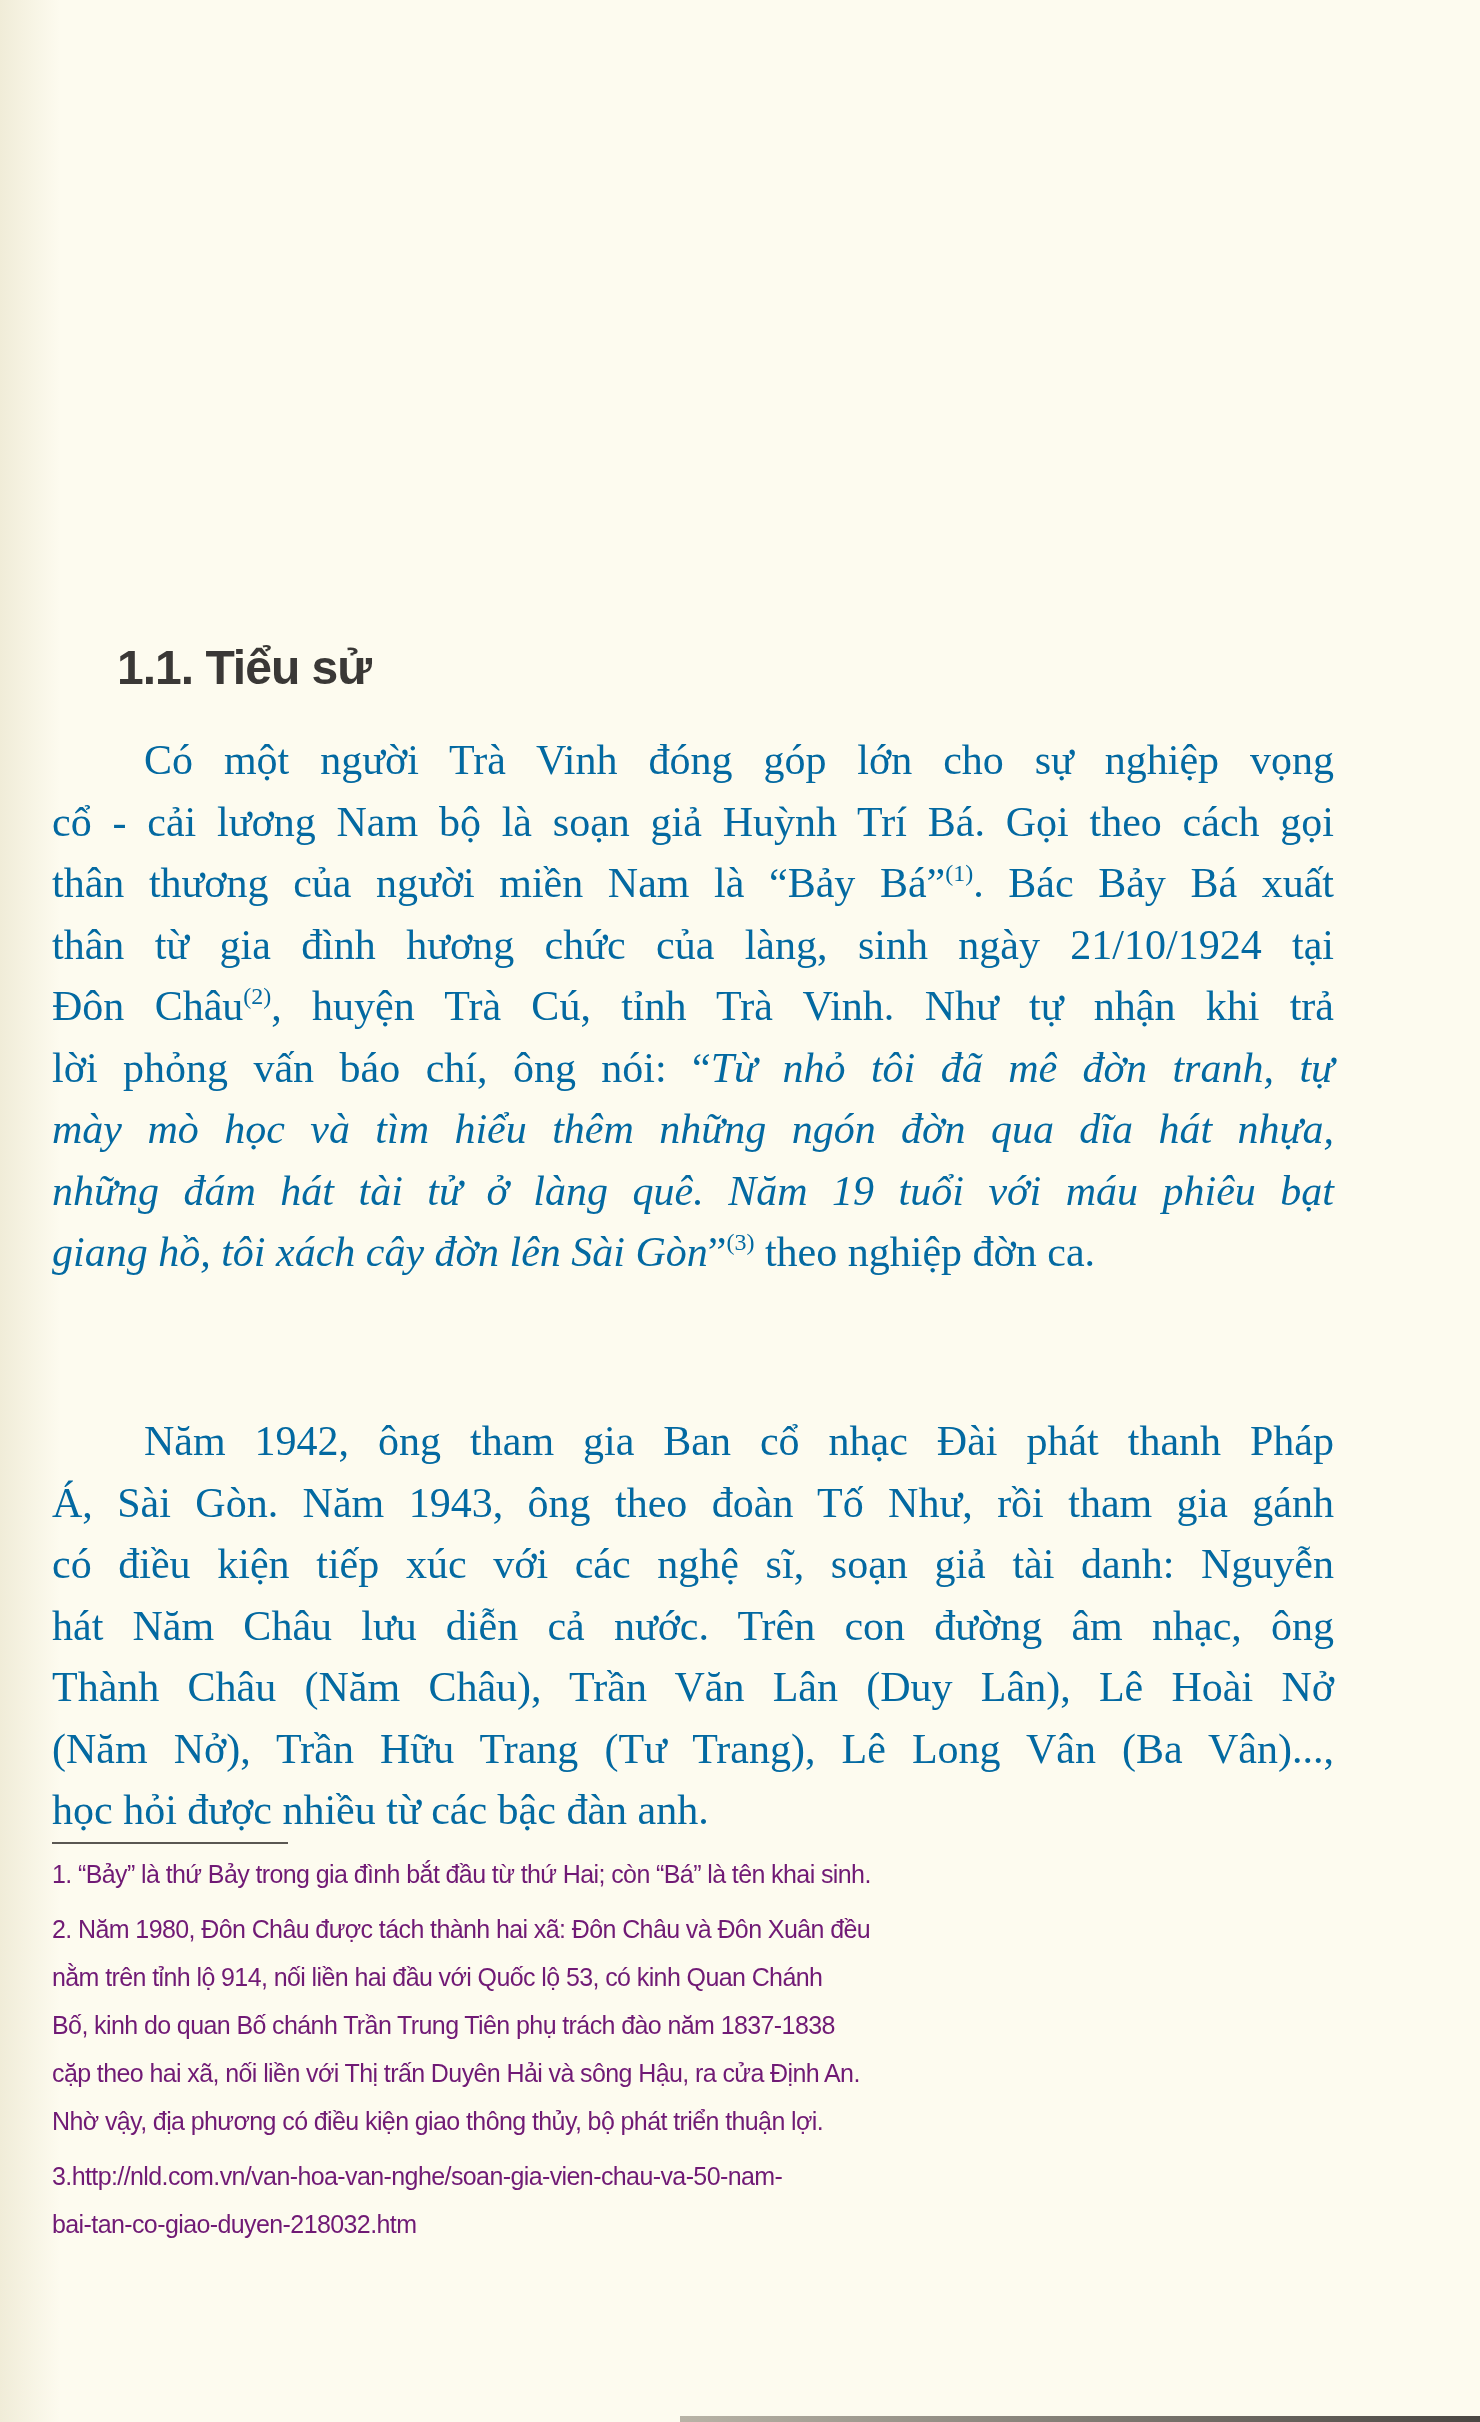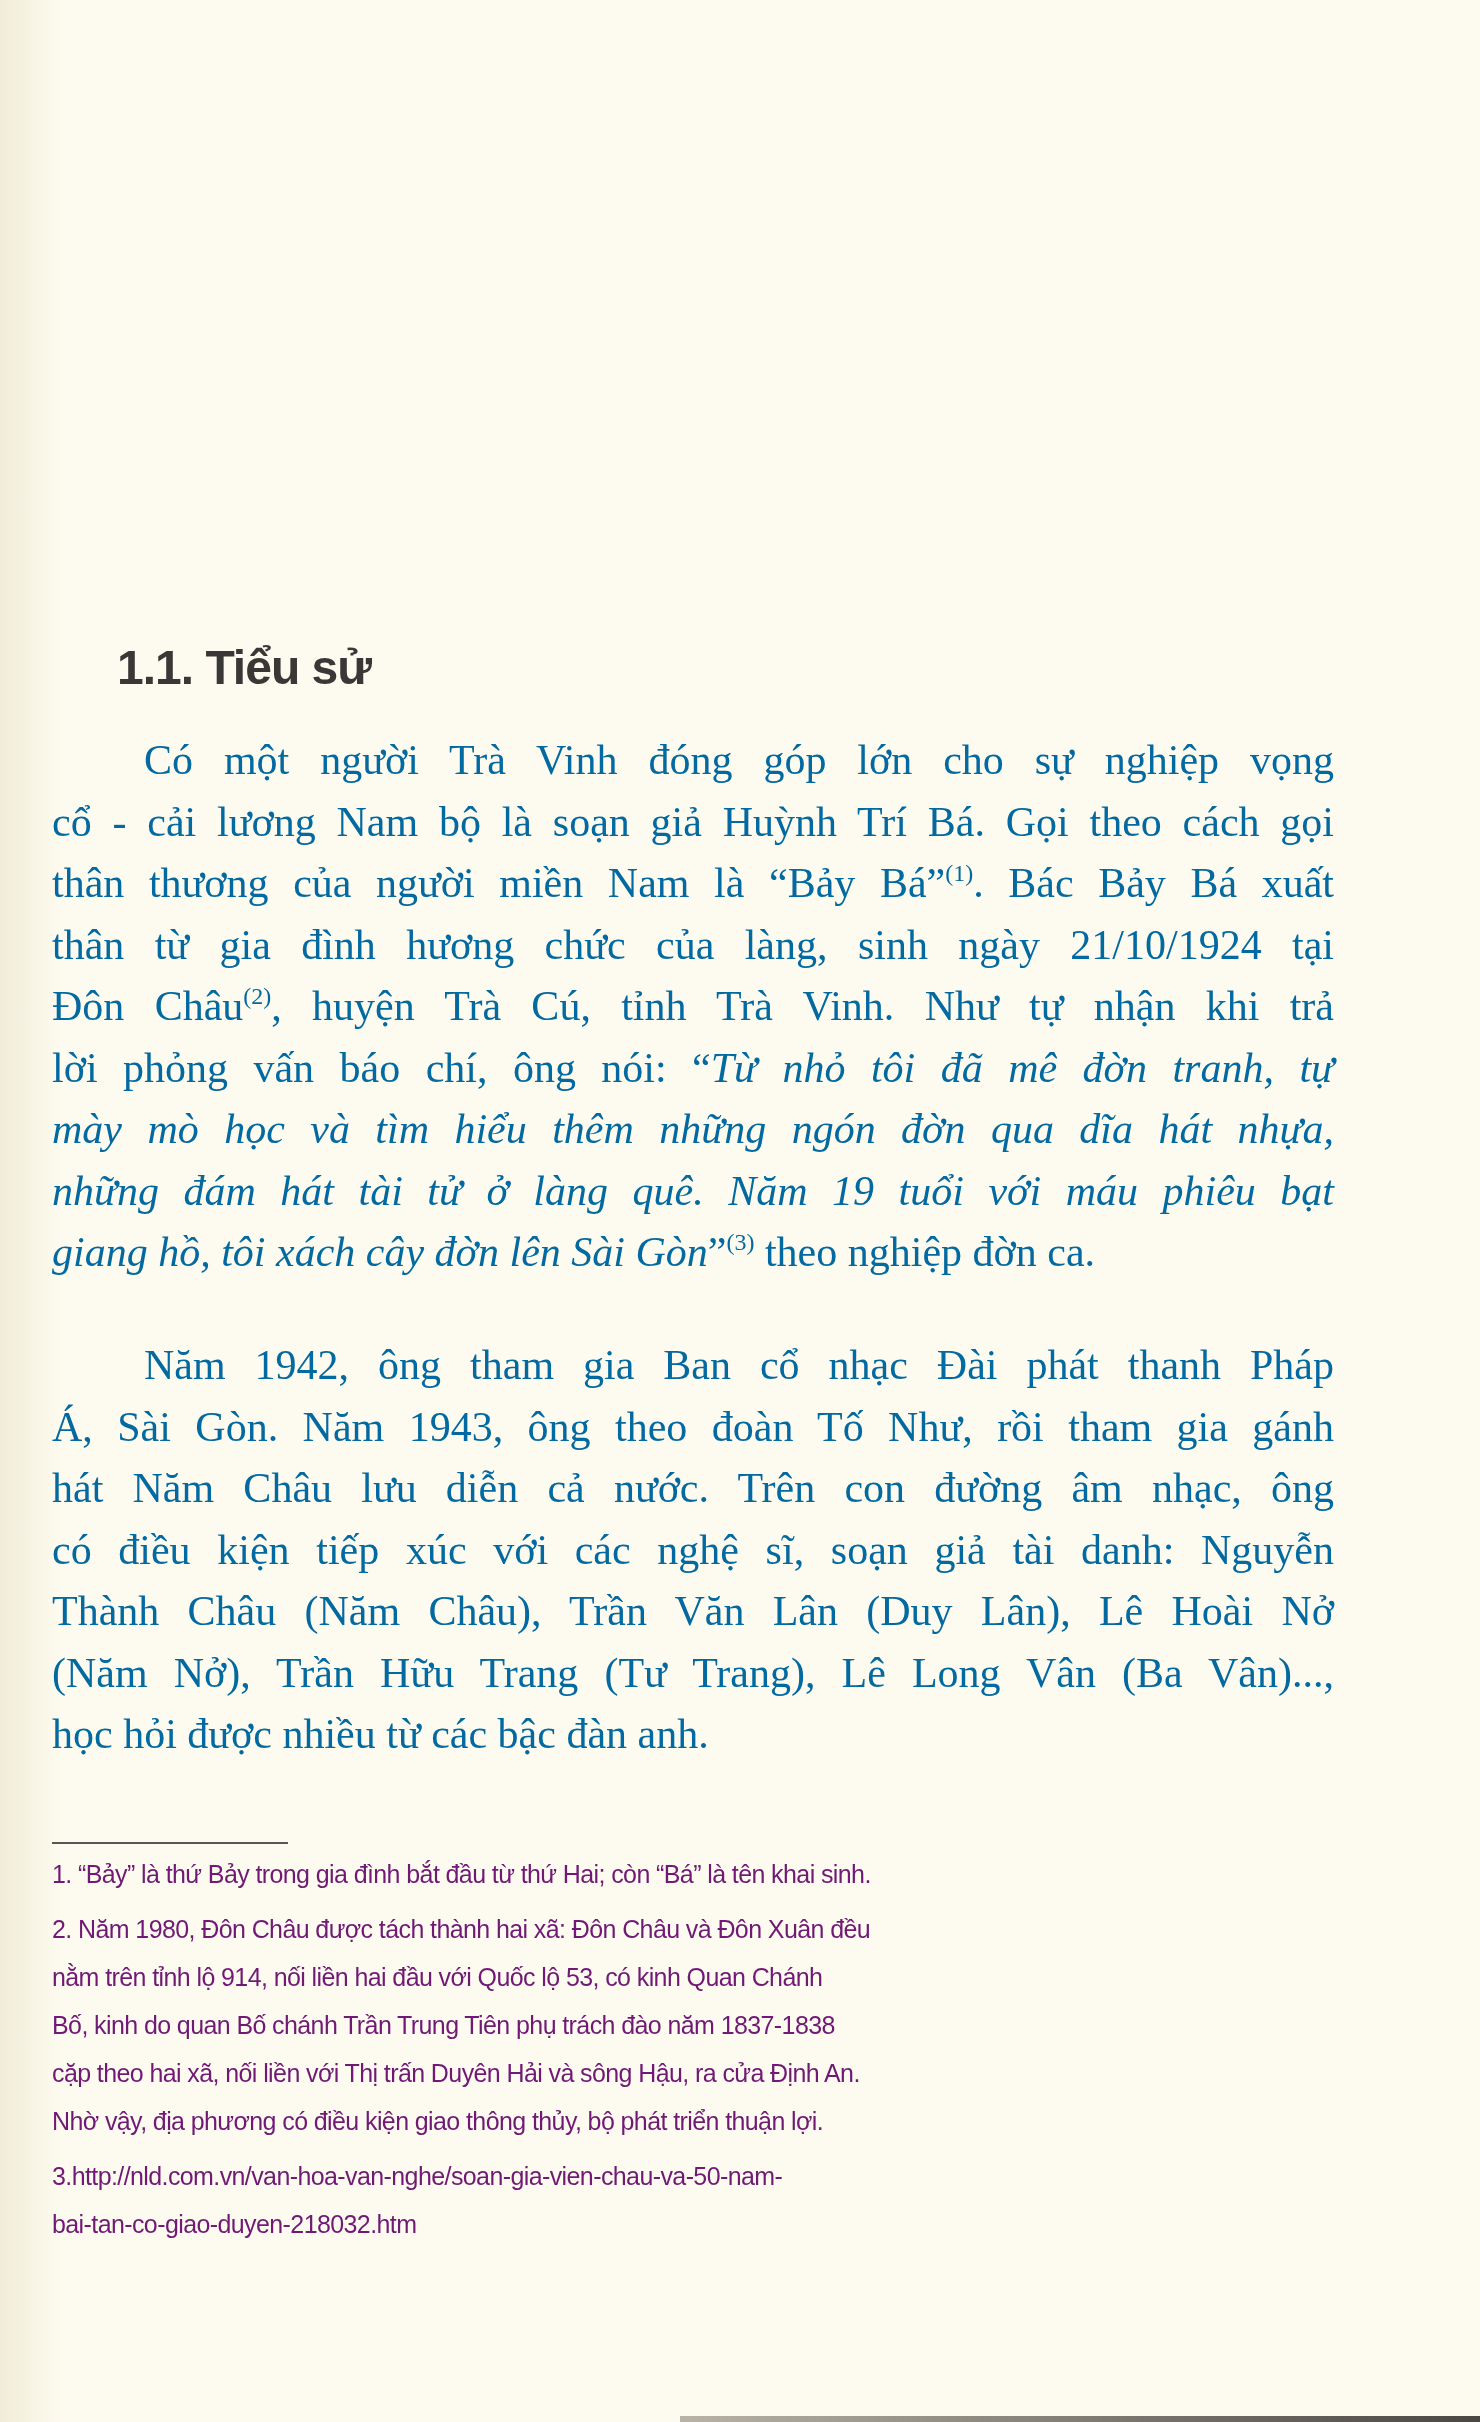--- a/index.html
+++ b/index.html
@@ -53,21 +53,21 @@
     text-align: justify;
     text-align-last: justify;
   }
   .line.last {
     text-align-last: left;
   }
   .line.indent {
     padding-left: 92px;
   }
   .para1 { top: 730px; }
-  .para2 { top: 1335px; }
+  .para2 { top: 1411px; }
   sup.fnref {
     font-size: 24px;
     vertical-align: 16px;
     line-height: 0;
   }
   em {
     font-style: italic;
   }
   .footnote-rule {
     position: absolute;
@@ -110,22 +110,22 @@
     <span class="line"><span>thân từ gia đình hương chức của làng, sinh ngày 21/10/1924 tại</span></span>
     <span class="line"><span>Đôn Châu</span><sup class="fnref">(2)</sup><span>, huyện Trà Cú, tỉnh Trà Vinh. Như tự nhận khi trả</span></span>
     <span class="line"><span>lời phỏng vấn báo chí, ông nói: “</span><em>Từ nhỏ tôi đã mê đờn tranh, tự</em></span>
     <span class="line"><em>mày mò học và tìm hiểu thêm những ngón đờn qua dĩa hát nhựa,</em></span>
     <span class="line"><em>những đám hát tài tử ở làng quê. Năm 19 tuổi với máu phiêu bạt</em></span>
     <span class="line last"><em>giang hồ, tôi xách cây đờn lên Sài Gòn</em><span>”</span><sup class="fnref">(3)</sup><span> theo nghiệp đờn ca.</span></span>
   </div>
 <div class="body-text para2">
     <span class="line indent"><span>Năm 1942, ông tham gia Ban cổ nhạc Đài phát thanh Pháp</span></span>
     <span class="line"><span>Á, Sài Gòn. Năm 1943, ông theo đoàn Tố Như, rồi tham gia gánh</span></span>
+    <span class="line"><span>có điều kiện tiếp xúc với các nghệ sĩ, soạn giả tài danh: Nguyễn</span></span>
     <span class="line"><span>hát Năm Châu lưu diễn cả nước. Trên con đường âm nhạc, ông</span></span>
-    <span class="line"><span>có điều kiện tiếp xúc với các nghệ sĩ, soạn giả tài danh: Nguyễn</span></span>
     <span class="line"><span>Thành Châu (Năm Châu), Trần Văn Lân (Duy Lân), Lê Hoài Nở</span></span>
     <span class="line"><span>(Năm Nở), Trần Hữu Trang (Tư Trang), Lê Long Vân (Ba Vân)...,</span></span>
     <span class="line last"><span>học hỏi được nhiều từ các bậc đàn anh.</span></span>
   </div>
 
 <div class="footnote-rule"></div>
 
 <div class="footnotes">
   <div class="footnote">
       <span class="line">1. “Bảy” là thứ Bảy trong gia đình bắt đầu từ thứ Hai; còn “Bá” là tên khai sinh.</span>

